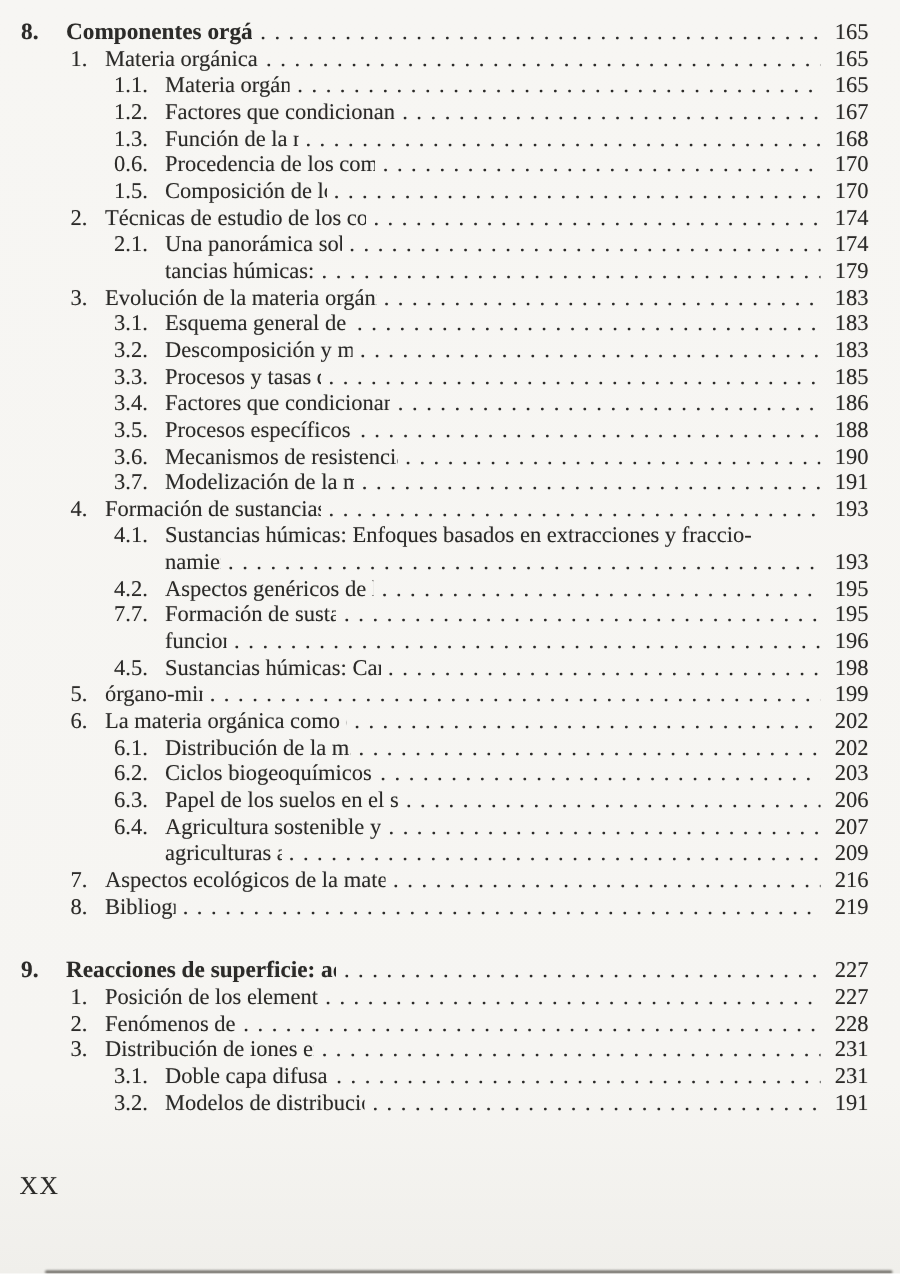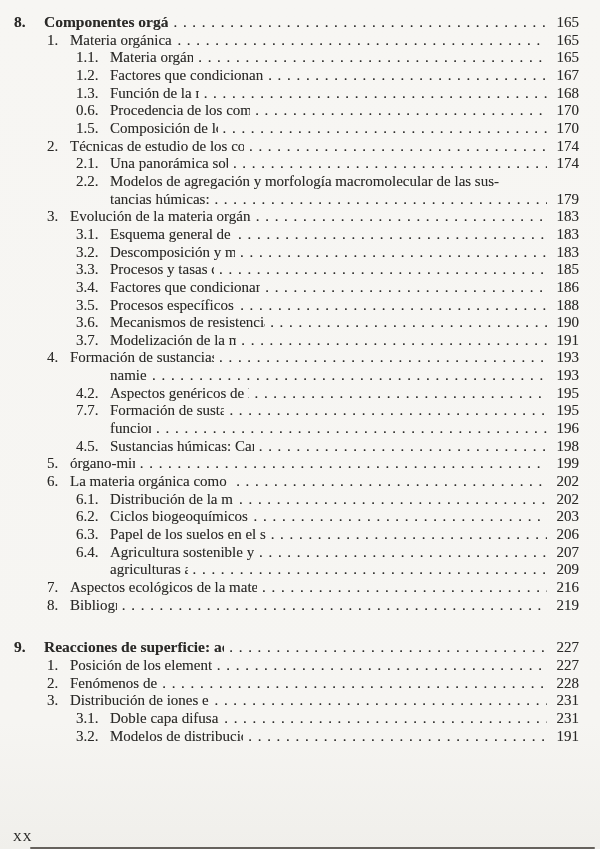--- a/index.html
+++ b/index.html
@@ -55,22 +55,22 @@
     content:"......................................................................";
     letter-spacing:5.7px;
     padding-left:5px;
   }
   .page-num{
     flex:0 0 32px;
     text-align:right;
   }
   .folio{
     position:absolute;
-    left:13px;top:830px;
-    font-size:12px;
+    left:13px;top:781px;
+    font-size:17px;
     letter-spacing:1px;
     text-shadow:0 0 0.6px rgba(43,42,40,0.35);
   }
   .scan-edge{
     position:absolute;
     left:30px;right:5px;bottom:0;
     height:2px;
     background:var(--edge);
     opacity:.8;
     filter:blur(0.6px);
@@ -130,24 +130,20 @@
         <span class="leader"></span>
         <span class="page-num">174</span>
       </div>
       <div class="row lvl2">
         <span class="num">2.1.</span>
         <span class="text">Una panorámica sobre un tema complejo</span>
         <span class="leader"></span>
         <span class="page-num">174</span>
       </div>
       <div class="row lvl2">
-        <span class="num">2.2.</span>
-        <span class="text">Modelos de agregación y morfología macromolecular de las sus-</span>
-      </div>
-      <div class="row lvl2">
         <span class="text">tancias húmicas: Enfoque fractal</span>
         <span class="leader"></span>
         <span class="page-num">179</span>
       </div>
       <div class="row lvl1">
         <span class="num">3.</span>
         <span class="text">Evolución de la materia orgánica: descomposición y mineralización</span>
         <span class="leader"></span>
         <span class="page-num">183</span>
       </div>
@@ -191,20 +187,24 @@
         <span class="num">3.7.</span>
         <span class="text">Modelización de la mineralización de la m.o.</span>
         <span class="leader"></span>
         <span class="page-num">191</span>
       </div>
       <div class="row lvl1">
         <span class="num">4.</span>
         <span class="text">Formación de sustancias húmicas: humificación</span>
         <span class="leader"></span>
         <span class="page-num">193</span>
+      </div>
+      <div class="row lvl2">
+        <span class="num">4.1.</span>
+        <span class="text">Sustancias húmicas: Enfoques basados en extracciones y fraccio-</span>
       </div>
       <div class="row lvl2">
         <span class="text">namientos</span>
         <span class="leader"></span>
         <span class="page-num">193</span>
       </div>
       <div class="row lvl2">
         <span class="num">4.2.</span>
         <span class="text">Aspectos genéricos de los procesos de humificación</span>
         <span class="leader"></span>

